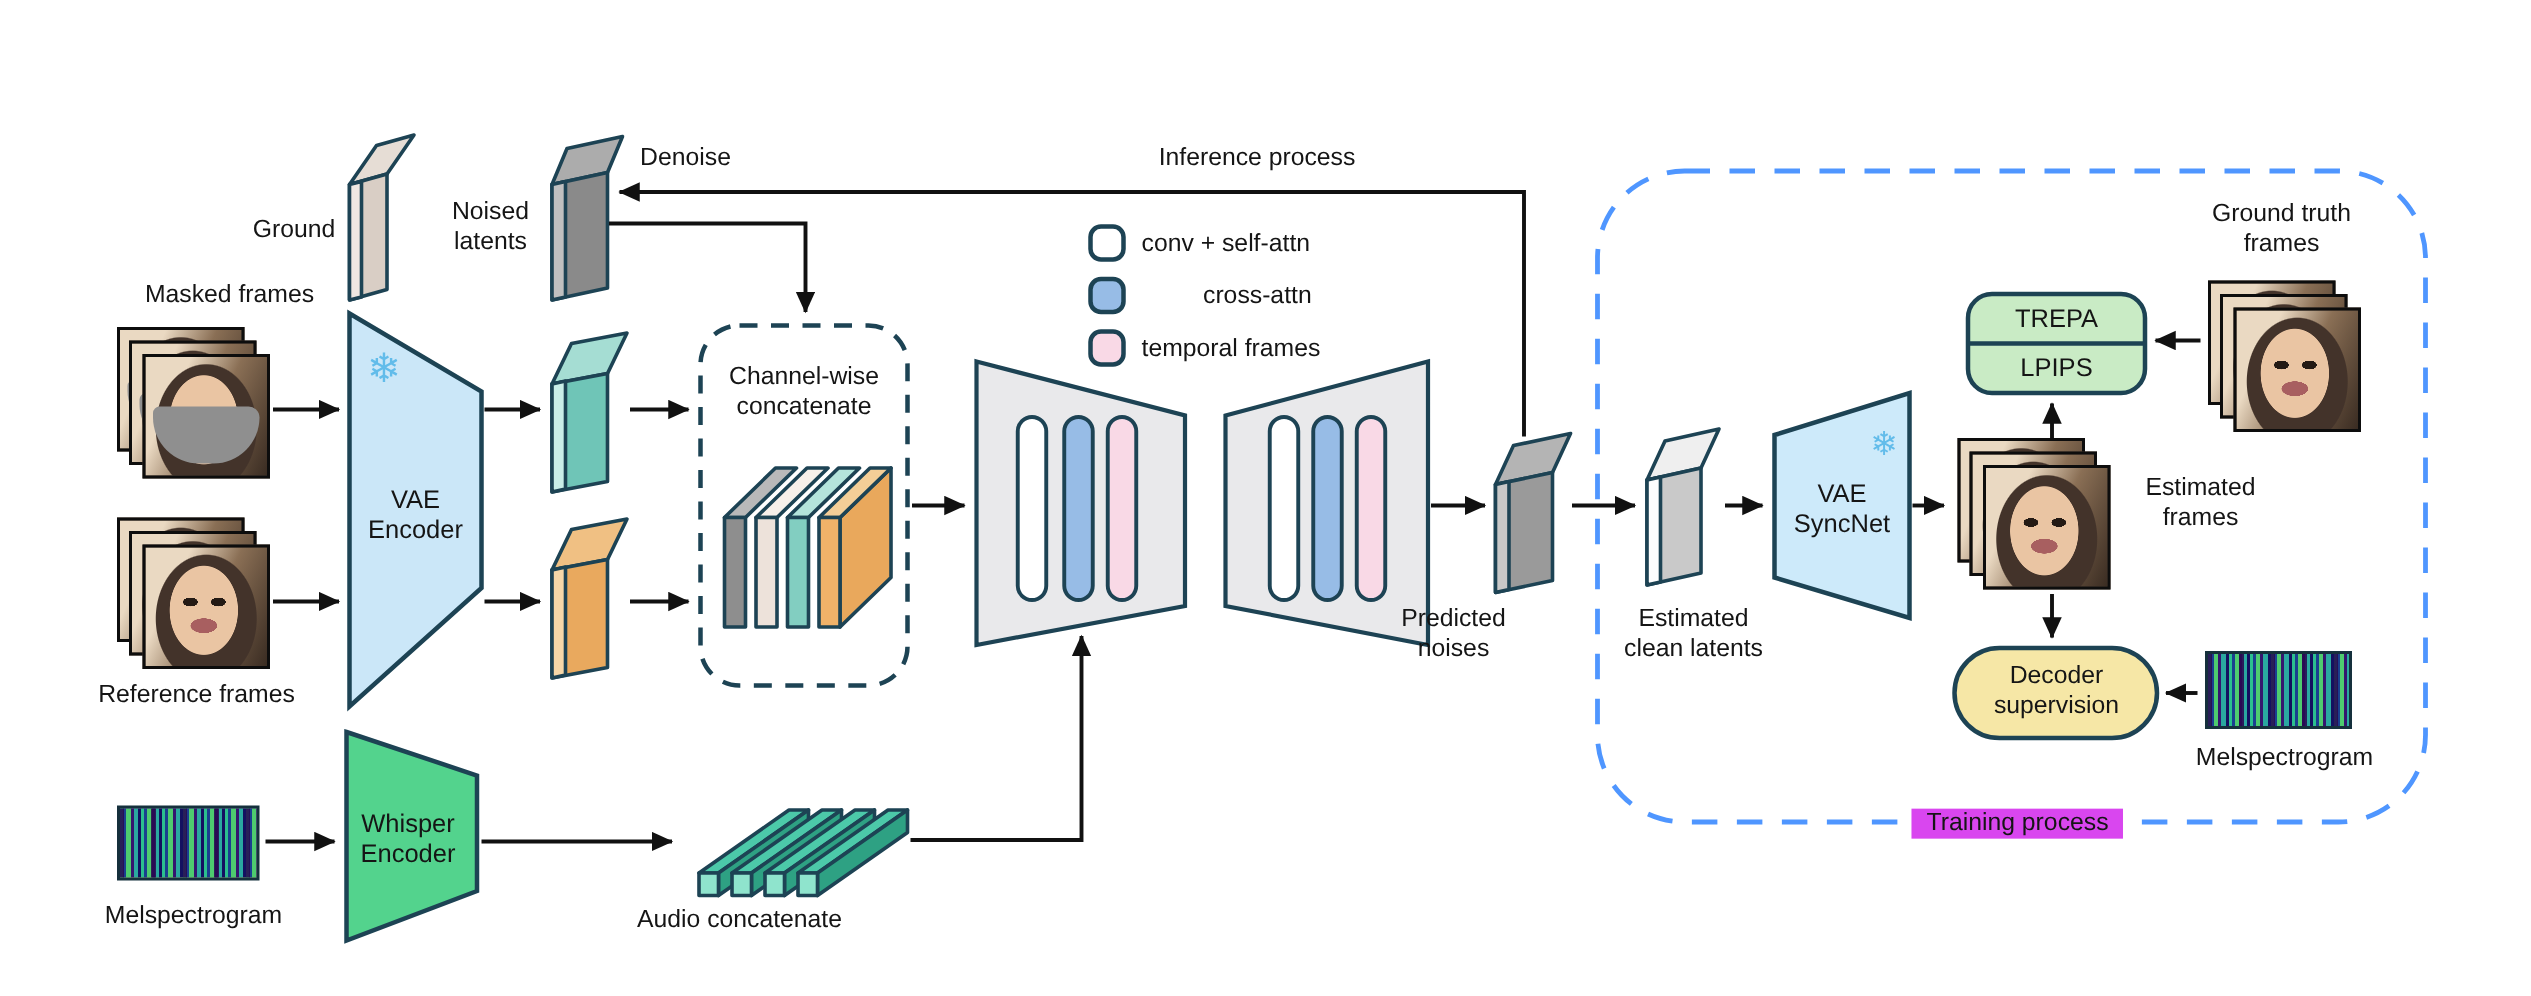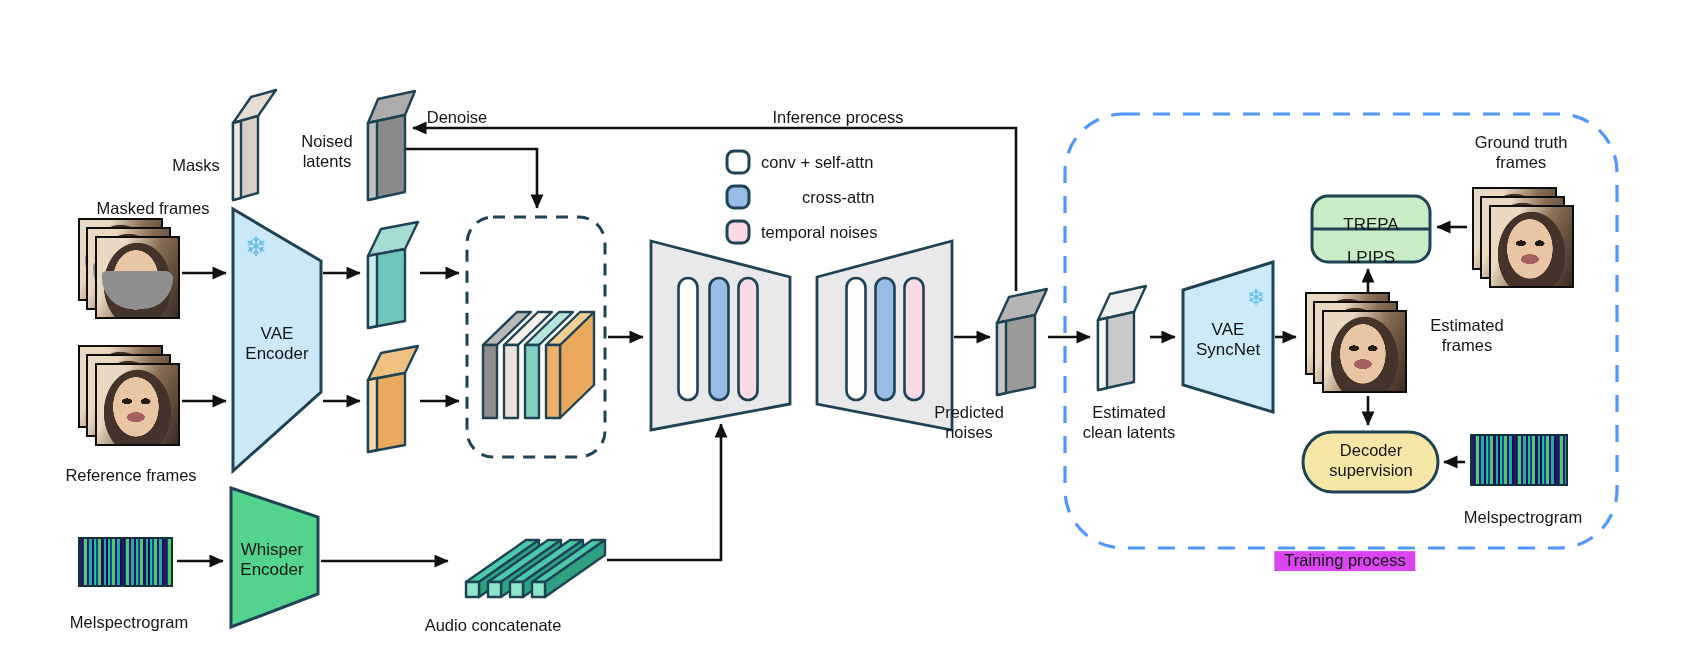--- a/index.html
+++ b/index.html
@@ -5,21 +5,21 @@
   html,body{margin:0;padding:0;background:#ffffff;}
   .canvas{
     position:relative;width:1687px;height:664px;background:#fff;overflow:hidden;
     font-family:"Liberation Sans",sans-serif;color:var(--text-dark,#151515);
   }
   svg.layer{position:absolute;left:0;top:0;}
   .lbl{
     position:absolute;transform:translate(-50%,-50%);text-align:center;
     font-size:16.5px;line-height:1.2;color:var(--text-dark,#151515);
   }
-  .nowrap{white-space:nowrap;margin-top:12px;}
+  .nowrap{white-space:nowrap;}
   .lbl-left{transform:translate(0,-50%);text-align:left;white-space:nowrap;}
   .bg-white{background:#d946ef;padding:0 10px;}
   .snow{
     position:absolute;transform:translate(-50%,-50%);
     font-family:"DejaVu Sans",sans-serif;color:var(--snowflake-blue,#62bcea);
   }
   .stack{position:absolute;width:104px;height:103px;}
   .frame{
     position:absolute;width:85px;height:83px;box-sizing:border-box;
     border:2.5px solid #0d0d0d;background-color:#5c4a3c;overflow:hidden;
@@ -196,38 +196,39 @@
     <div class="frame f1"></div>
     <div class="frame f2"></div>
   </div>
 
   <div class="mel" style="left:78px;top:537px;width:95px;height:50px"></div>
   <div class="mel" style="left:1470px;top:434px;width:98px;height:52px"></div>
 
   <span class="snow" style="left:256px;top:246px;font-size:27px">❄</span>
   <span class="snow" style="left:1256px;top:297px;font-size:22px">❄</span>
 
-  <div class="lbl nowrap" style="left:196px;top:154px">Masks</div>
+  <div class="lbl nowrap" style="left:196px;top:154px">Ground</div>
   <div class="lbl" style="left:327px;top:152px;width:64px">Noised latents</div>
   <div class="lbl nowrap" style="left:457px;top:106px">Denoise</div>
   <div class="lbl nowrap" style="left:838px;top:106px">Inference process</div>
   <div class="lbl nowrap" style="left:153px;top:197px">Masked frames</div>
   <div class="lbl nowrap" style="left:131px;top:464px">Reference frames</div>
   <div class="lbl" style="left:277px;top:344px;width:72px;font-size:17px">VAE Encoder</div>
+  <div class="lbl" style="left:536px;top:262px;width:122px">Channel-wise concatenate</div>
   <div class="lbl" style="left:272px;top:560px;width:74px;font-size:17px">Whisper Encoder</div>
   <div class="lbl nowrap" style="left:129px;top:611px">Melspectrogram</div>
   <div class="lbl nowrap" style="left:493px;top:614px">Audio concatenate</div>
   <div class="lbl" style="left:969px;top:423px;width:92px">Predicted noises</div>
   <div class="lbl" style="left:1129px;top:423px;width:108px">Estimated clean latents</div>
   <div class="lbl" style="left:1228px;top:340px;width:74px;font-size:17px">VAE SyncNet</div>
   <div class="lbl" style="left:1467px;top:336px;width:95px">Estimated frames</div>
   <div class="lbl" style="left:1521px;top:153px;width:112px">Ground truth frames</div>
   <div class="lbl nowrap" style="left:1371px;top:213px;font-size:17px">TREPA</div>
   <div class="lbl nowrap" style="left:1371px;top:246px;font-size:17px">LPIPS</div>
   <div class="lbl" style="left:1371px;top:461px;width:100px">Decoder supervision</div>
   <div class="lbl nowrap" style="left:1523px;top:506px">Melspectrogram</div>
   <div class="lbl nowrap bg-white" style="left:1345px;top:549px">Training process</div>
 
   <div class="lbl lbl-left" style="left:761px;top:163px">conv + self-attn</div>
   <div class="lbl lbl-left" style="left:802px;top:198px">cross-attn</div>
-  <div class="lbl lbl-left" style="left:761px;top:233px">temporal noises</div>
+  <div class="lbl lbl-left" style="left:761px;top:233px">temporal frames</div>
 
 </div>
 
 </body></html>

